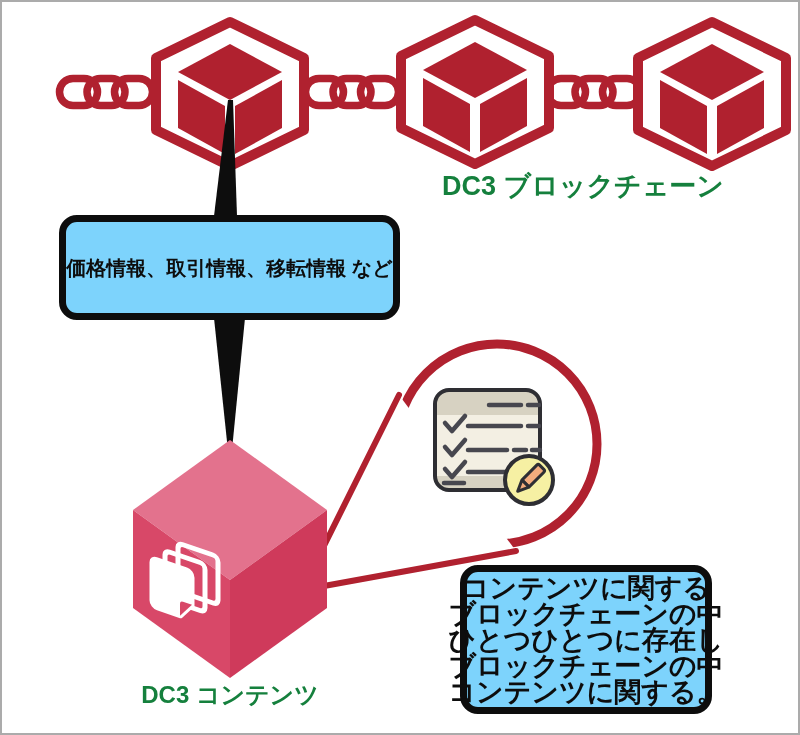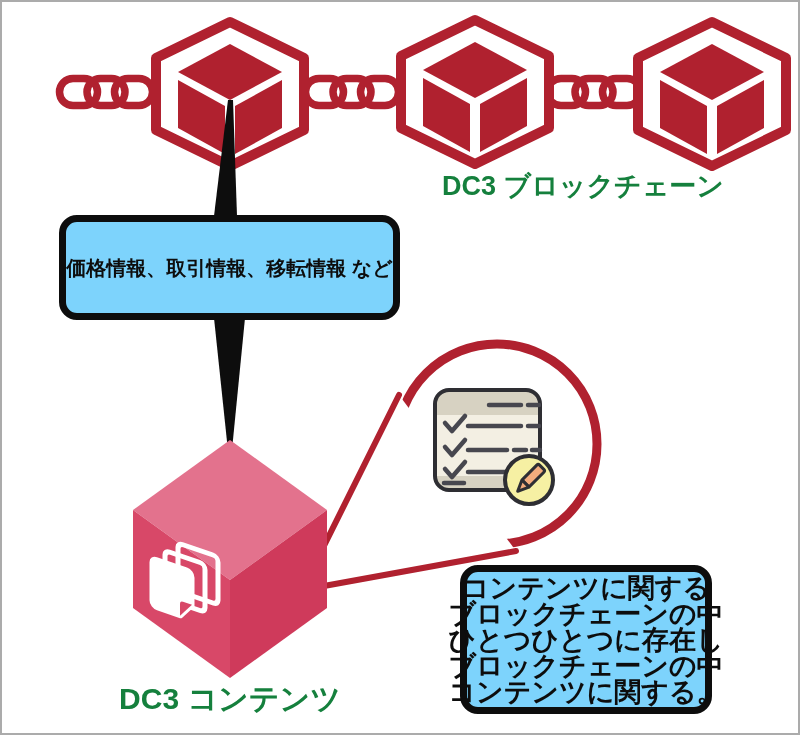--- a/index.html
+++ b/index.html
@@ -43,21 +43,21 @@
     display:flex;flex-direction:column;justify-content:center;align-items:center;
     text-align:center;font-weight:bold;
   }
   .callout .ln{white-space:nowrap;}
   #callout-top{left:57px;top:213px;width:341px;height:105px;font-size:20px;line-height:30px;}
   #callout-bottom{left:458px;top:563px;width:252px;height:149px;font-size:27px;line-height:26px;}
   .biglabel{
     position:absolute;color:#15803d;font-weight:bold;text-align:center;white-space:nowrap;
   }
   #label-chain{left:440px;top:166px;width:280px;font-size:27px;}
-  #label-content{left:114px;top:677px;width:228px;font-size:30px;}
+  #label-content{left:114px;top:677px;width:228px;font-size:24px;}
 </style>
 </head>
 <body>
 
 <div id="frame">
 
   <svg id="art" width="800" height="735" viewBox="0 0 800 735" xmlns="http://www.w3.org/2000/svg">
     <defs>
       <g id="chain3">
         <rect class="link" x="-46.5" y="-13.5" width="38" height="27" rx="13.5"></rect>

